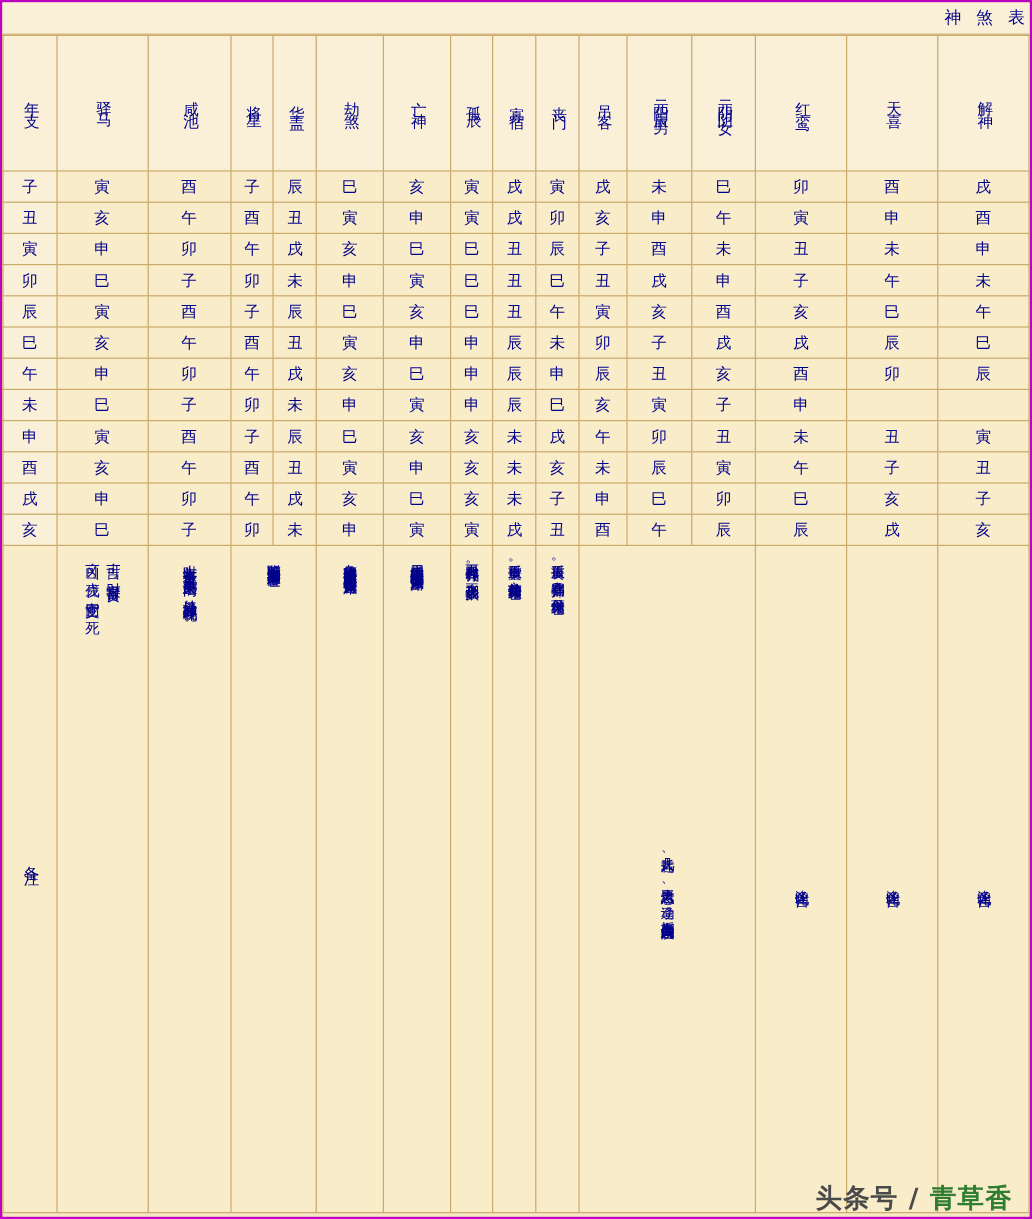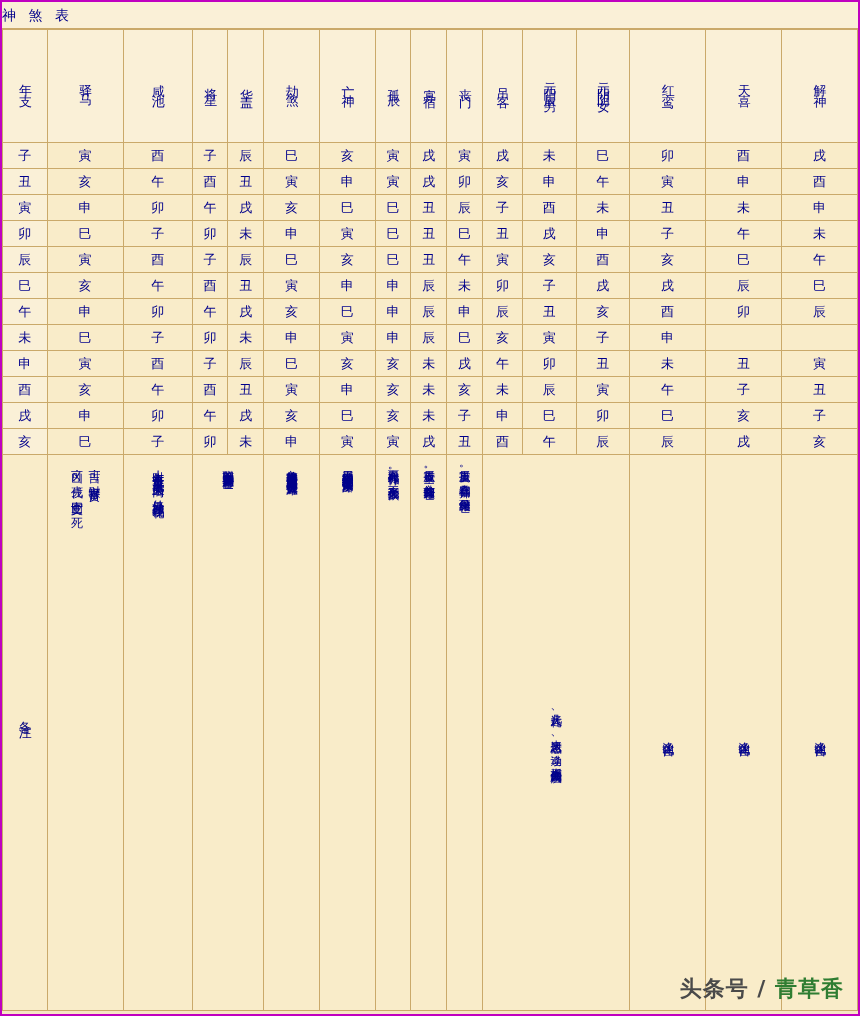--- a/index.html
+++ b/index.html
@@ -17,21 +17,21 @@
     position: relative;
     width: 860px;
     height: 1016px;
     box-sizing: border-box;
     border: 2px solid #c000c0;
     background: #f7e7c4;
   }
   .title-bar {
     height: 26px;
     line-height: 26px;
-    text-align: left;
+    text-align: right;
     color: #00008b;
     font-size: 14px;
     letter-spacing: 4px;
     background: #faf0d7;
     border-bottom: 1px solid #caa96a;
   }
   table.main {
     border-collapse: collapse;
     width: 100%;
     table-layout: fixed;
@@ -103,21 +103,21 @@
     display: block;
     margin: 0 auto;
     font-size: 13px;
     letter-spacing: 4px;
     color: #000080;
     padding-top: 250px;
   }
   .watermark {
     position: absolute;
     right: 14px;
-    bottom: 10px;
+    bottom: 0;
     font-size: 22px;
     color: #4a4a4a;
     font-weight: bold;
     letter-spacing: 1px;
   }
   .wm-green { color: #2f7d32; }
   
   col.c0 { width: 40px; }
   col.c1 { width: 68px; }
   col.c2 { width: 62px; }

